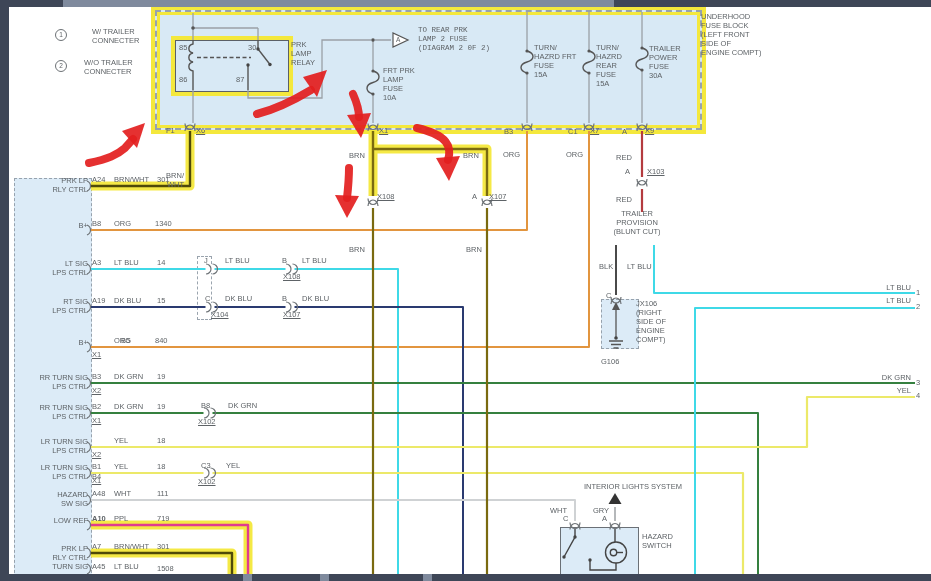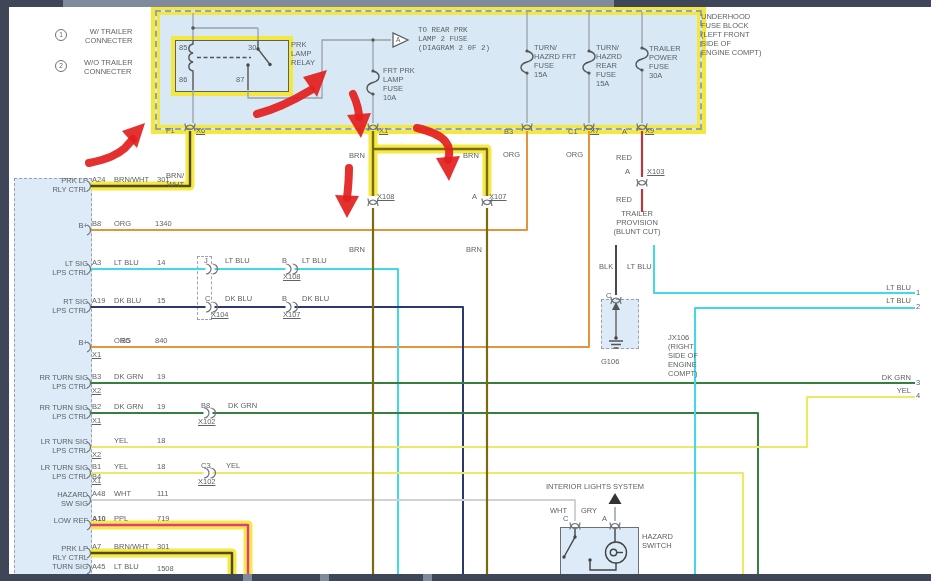--- a/index.html
+++ b/index.html
@@ -189,21 +189,21 @@
     <g fill="#e31f1f" opacity="0.92">
       <polygon points="122,131 145,123 137,148"></polygon>
       <polygon points="303,77 327,70 317,97"></polygon>
       <polygon points="347,115 371,113 361,138"></polygon>
       <polygon points="335,195 359,196 347,218"></polygon>
       <polygon points="436,158 460,156 449,181"></polygon>
     </g>
   </svg>
 
   <div class="circ" style="left:55px;top:29px;">1</div>
-  <div class="t" style="left:85px;top:27px;text-align:right;">W/ TRAILER
+  <div class="t" style="left:92px;top:27px;">W/ TRAILER
 CONNECTER</div>
   <div class="circ" style="left:55px;top:60px;">2</div>
   <div class="t" style="left:84px;top:58px;">W/O TRAILER
 CONNECTER</div>
 
   <div class="t" style="left:291px;top:40px;">PRK
 LAMP
 RELAY</div>
   <div class="t" style="left:179px;top:43px;">85</div>
   <div class="t" style="left:248px;top:43px;">30</div>
@@ -281,39 +281,39 @@
   <div class="t" style="left:616px;top:153px;">RED</div>
   <div class="t" style="left:625px;top:167px;">A</div>
   <div class="t u" style="left:647px;top:167px;">X103</div>
   <div class="t" style="left:616px;top:195px;">RED</div>
   <div class="t c" style="left:597px;top:209px;width:80px;">TRAILER
 PROVISION
 (BLUNT CUT)</div>
   <div class="t" style="left:599px;top:262px;">BLK</div>
   <div class="t" style="left:627px;top:262px;">LT BLU</div>
   <div class="t" style="left:606px;top:291px;">C</div>
-  <div class="t" style="left:668px;top:299px;margin-top:34px;">JX106
+  <div class="t" style="left:636px;top:299px;">JX106
 (RIGHT
 SIDE OF
 ENGINE
 COMPT)</div>
   <div class="t" style="left:601px;top:357px;">G106</div>
 
   <div class="t r" style="left:871px;top:283px;width:40px;">LT BLU</div>
   <div class="t" style="left:916px;top:288px;">1</div>
   <div class="t r" style="left:871px;top:296px;width:40px;">LT BLU</div>
   <div class="t" style="left:916px;top:302px;">2</div>
   <div class="t r" style="left:871px;top:373px;width:40px;">DK GRN</div>
   <div class="t" style="left:916px;top:378px;">3</div>
   <div class="t r" style="left:871px;top:386px;width:40px;">YEL</div>
   <div class="t" style="left:916px;top:391px;">4</div>
 
-  <div class="t" style="left:546px;top:482px;">INTERIOR LIGHTS SYSTEM</div>
+  <div class="t" style="left:584px;top:482px;">INTERIOR LIGHTS SYSTEM</div>
   <div class="t" style="left:550px;top:506px;">WHT</div>
-  <div class="t" style="left:581px;top:506px;text-align:center;">GRY</div>
+  <div class="t" style="left:593px;top:506px;text-align:center;">GRY</div>
   <div class="t" style="left:563px;top:514px;">C</div>
   <div class="t" style="left:602px;top:514px;">A</div>
   <div class="t" style="left:642px;top:532px;">HAZARD
 SWITCH</div>
 
   <div class="t r" style="left:20px;top:176px;width:68px;">PRK LP
 RLY CTRL</div>
   <div class="t r" style="left:20px;top:221px;width:68px;">B+</div>
   <div class="t r" style="left:20px;top:259px;width:68px;">LT SIG
 LPS CTRL</div>

